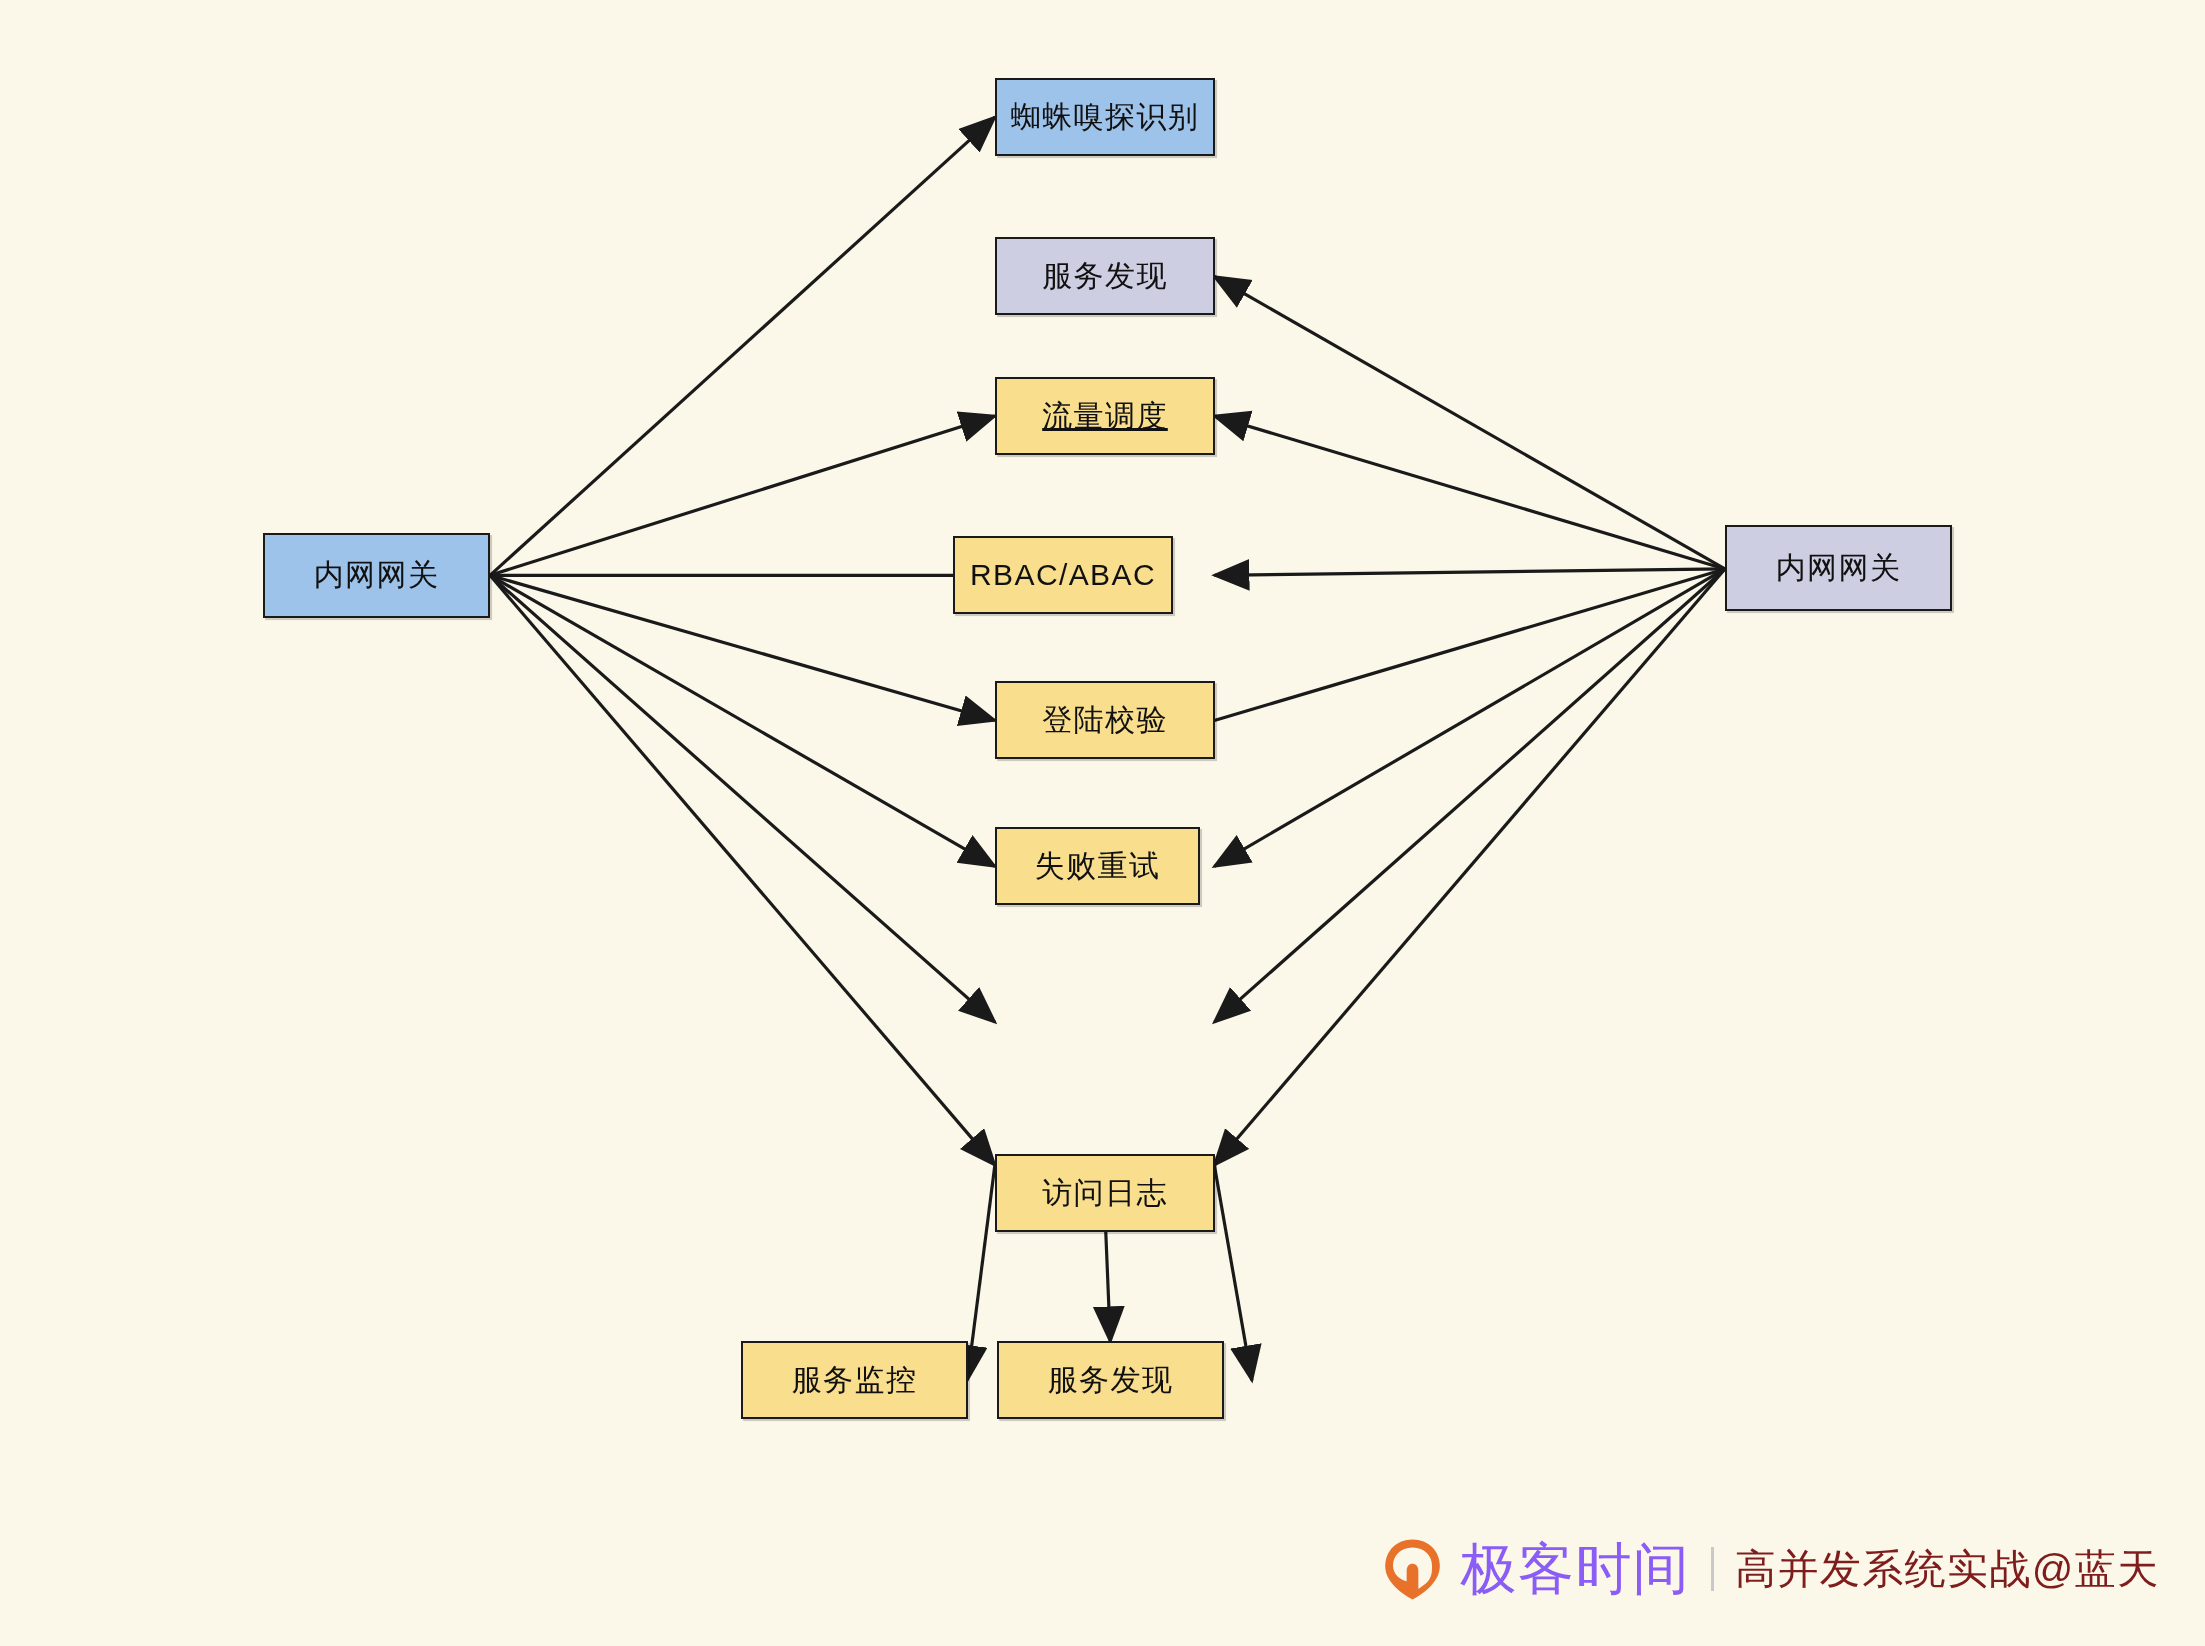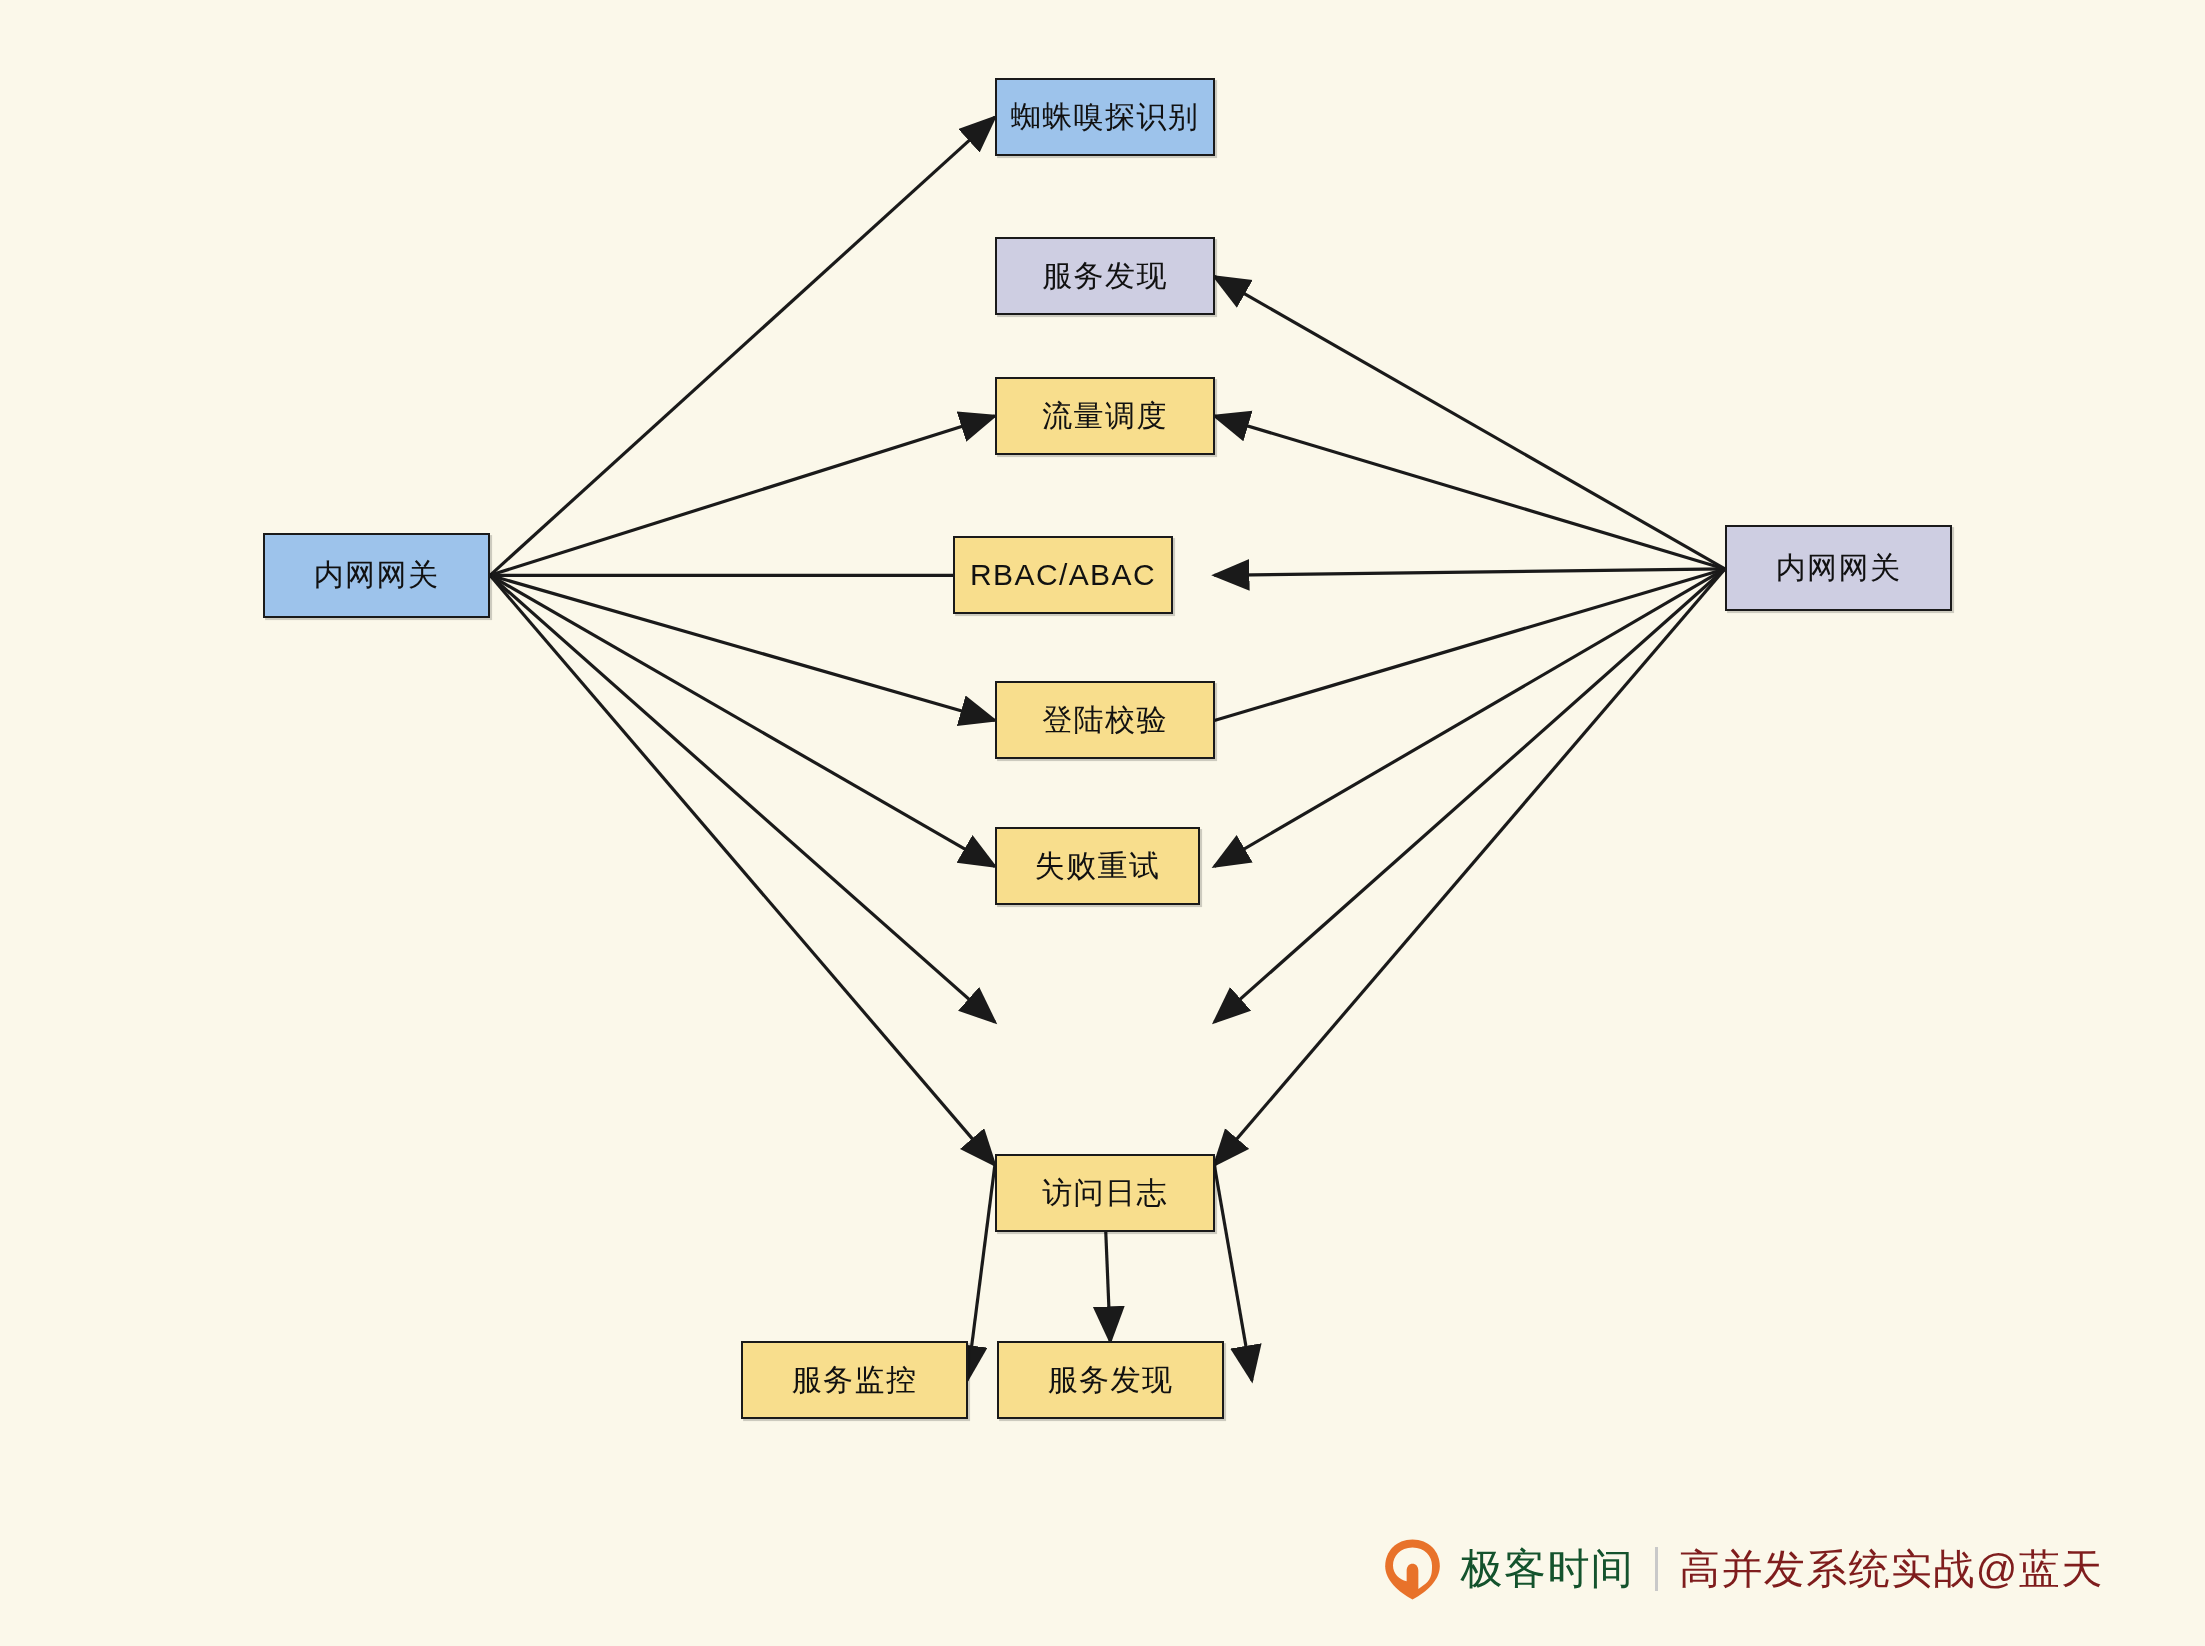--- a/index.html
+++ b/index.html
@@ -29,21 +29,21 @@
   .watermark{
     position:absolute;
     display:flex;align-items:center;
     left:1380px;top:1530px;
     height:78px;
   }
   .wm-logo{
     width:65px;height:65px;position:relative;margin-right:15.6px;flex:0 0 auto;
   }
   .wm-brand{
-    font-size:42px;color:#14532d;letter-spacing:1.4px;line-height:1;
+    font-size:56px;color:#8b5cf6;letter-spacing:1.4px;line-height:1;
     white-space:nowrap;
   }
   .wm-sep{
     width:2.8px;height:44px;background:#c9c9c9;margin:0 21px;flex:0 0 auto;
   }
   .wm-sub{
     font-size:41px;color:#7f1d1d;letter-spacing:1.4px;line-height:1;white-space:nowrap;
   }
 </style>
 </head>
@@ -77,21 +77,21 @@
         <line x1="1715" y1="1645" x2="1768" y2="1949" marker-end="url(#ah)"></line>
       </g>
   </svg>
 
   <div class="node fill-blue" id="n-spider" style="left: 995px; top: 78px; width: 220px; height: 78px;">
       <span class="lbl">蜘蛛嗅探识别</span>
     </div>
   <div class="node fill-purple" id="n-svc_disc_t" style="left: 995px; top: 237px; width: 220px; height: 78px;">
       <span class="lbl">服务发现</span>
     </div>
-  <div class="node fill-yellow" id="n-traffic" style="left: 995px; top: 377px; width: 220px; height: 78px;">
+  <div class="node fill-yellow" id="n-traffic" style="left: 995px; top: 377px; width: 220px; height: 78px; text-decoration: underline;">
       <span class="lbl">流量调度</span>
     </div>
   <div class="node fill-yellow" id="n-rbac" style="left: 953px; top: 536px; width: 220px; height: 78px;">
       <span class="lbl">RBAC/ABAC</span>
     </div>
   <div class="node fill-yellow" id="n-login" style="left: 995px; top: 681px; width: 220px; height: 78px;">
       <span class="lbl">登陆校验</span>
     </div>
   <div class="node fill-yellow" id="n-retry" style="left: 995px; top: 827px; width: 205px; height: 78px;">
       <span class="lbl">失败重试</span>

